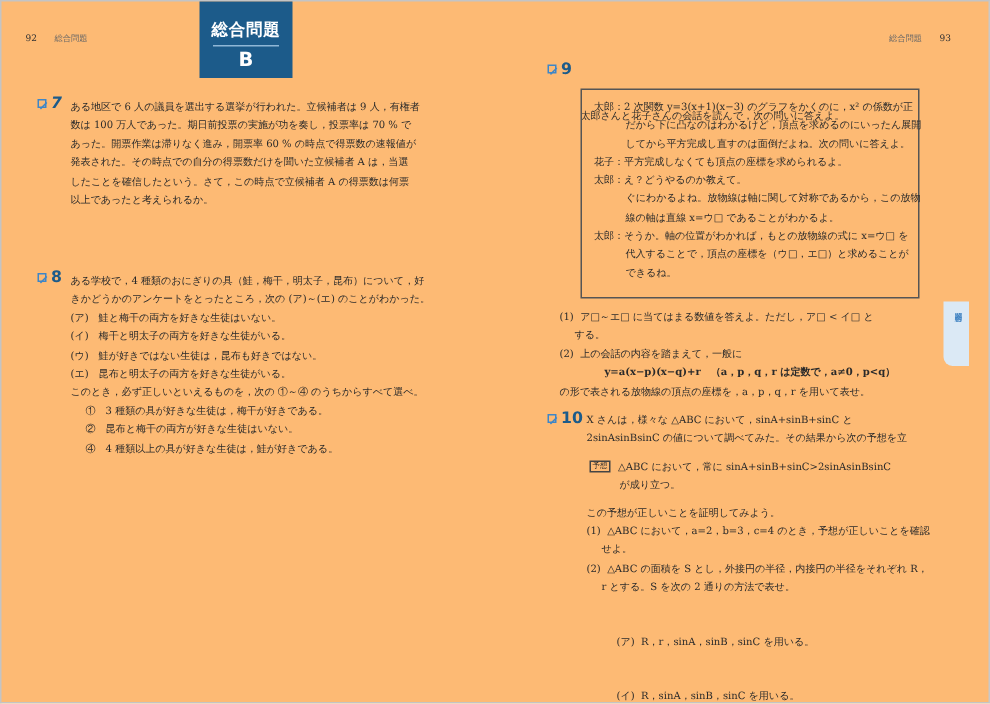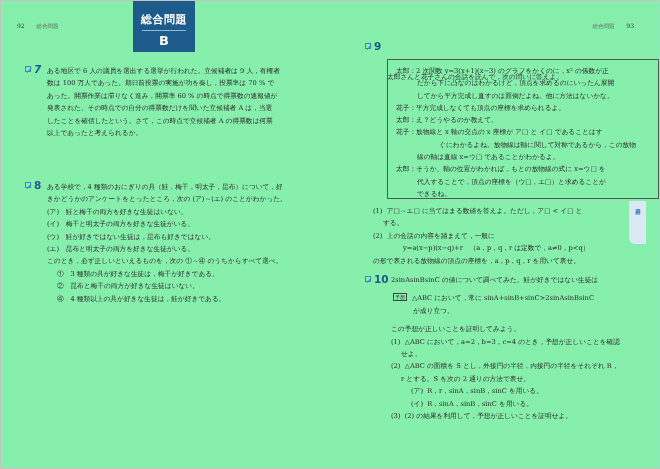--- a/index.html
+++ b/index.html
@@ -1,18 +1,18 @@
 <!DOCTYPE html>
 <html><head>
 <meta charset="utf-8">
 <style>
   * { box-sizing: border-box; margin: 0; padding: 0; }
   html, body { width: 660px; height: 469px; overflow: hidden; background: #ffffff; }
   body { font-family: "DejaVu Serif", "Liberation Serif", serif; color: #2a2a2a; position: relative; }
-  .spread { position: absolute; left: 0; top: 0; width: 660px; height: 469px; border: 1px solid #c4c4c4; border-right-color: #c8c8c8; background: #86efac; }
+  .spread { position: absolute; left: 0; top: 0; width: 660px; height: 469px; border: 1px solid #c4c4c4; border-right-color: #c8c8c8; background: #fdba74; }
   .page { position: absolute; top: 0; height: 467px; }
   .page-left { left: 0; width: 330px; }
   .page-right { left: 330px; width: 329px; }
 
   .running { position: absolute; top: 21px; font-size: 5.5px; color: #666; font-family: "DejaVu Sans", sans-serif; }
   .running .num { font-family: "DejaVu Serif", serif; font-size: 6px; color: #333; }
   .run-left { left: 16px; }
   .run-left .num { margin-right: 10px; }
   .run-right { right: 26px; }
   .run-right .num { margin-left: 10px; }
@@ -24,23 +24,23 @@
 
   .prob { position: absolute; font-size: 6.7px; line-height: 12.4px; }
   .prob-head { position: absolute; left: 0; top: 0; display: flex; align-items: center; }
   .chk { width: 6px; height: 6px; border: 0.8px solid #3e86c7; position: relative; margin-right: 3px; }
   .chk::after { content: ""; position: absolute; left: 0; top: 2.5px; width: 6px; height: 0.8px; background: #3e86c7; transform: rotate(-45deg); }
   .pnum { color: #1c5b8a; font-family: "DejaVu Sans", sans-serif; font-weight: bold; font-size: 10.5px; font-style: italic; }
   .pnum.up { font-style: normal; }
   .body { position: absolute; }
   .line { white-space: nowrap; }
   .ind1 { padding-left: 10px; }
-  .ind2 { padding-left: 20px; }
+  .ind2 { padding-left: 20px; margin-top: 24px; }
 
-  .dialog { position: absolute; left: 386px; top: 58px; width: 272px; height: 140px; border: 0.8px solid #555; padding: 5px 0 0 8px; font-size: 6.7px; line-height: 12.3px; }
+  .dialog { position: absolute; left: 386px; top: 58px; width: 226px; height: 140px; border: 0.8px solid #555; padding: 5px 0 0 8px; font-size: 6.7px; line-height: 12.3px; }
 
   .side-tab { position: absolute; left: 628px; top: 200px; width: 17px; height: 43px; background: #dbe9f5; border-radius: 0 0 0 6px; }
   .side-tab span { position: absolute; left: 5px; top: 4px; width: 7px; font-size: 5px; line-height: 6px; color: #3a7fc0; font-family: "DejaVu Sans", sans-serif; writing-mode: vertical-rl; }
 
   .yoso { display: inline-block; border: 0.7px solid #444; font-size: 5px; line-height: 6px; padding: 0 1px; margin-right: 5px; vertical-align: 1px; }
 </style>
 </head>
 <body>
 
 <div class="spread">
@@ -105,46 +105,46 @@
       <span class="pnum up">9</span>
     </div>
     <div class="body" style="left:22px; top:1px;margin-top:30px;">
       <div class="line">太郎さんと花子さんの会話を読んで，次の問いに答えよ。</div>
     </div>
   </div>
 
   <div class="dialog">
     <div class="line"><span>太郎：</span><span>2 次関数 y=3(x+1)(x−3) のグラフをかくのに，x² の係数が正</span></div>
     <div class="line" style="padding-left:21px;">だから下に凸なのはわかるけど，頂点を求めるのにいったん展開</div>
-    <div class="line" style="padding-left:21px;">してから平方完成し直すのは面倒だよね。他に方法はないかな。</div>
+    <div class="line" style="padding-left:21px;">してから平方完成し直すのは面倒だよね。次の問いに答えよ。</div>
     <div class="line"><span>花子：</span><span>平方完成しなくても頂点の座標を求められるよ。</span></div>
     <div class="line"><span>太郎：</span><span>え？どうやるのか教えて。</span></div>
-    <div class="line"><span>花子：</span><span>放物線と x 軸の交点の x 座標が ア□ と イ□ であることはす</span></div>
     <div class="line" style="padding-left:21px;text-align:center;">ぐにわかるよね。放物線は軸に関して対称であるから，この放物</div>
     <div class="line" style="padding-left:21px;">線の軸は直線 x=ウ□ であることがわかるよ。</div>
     <div class="line"><span>太郎：</span><span>そうか。軸の位置がわかれば，もとの放物線の式に x=ウ□ を</span></div>
     <div class="line" style="padding-left:21px;">代入することで，頂点の座標を（ウ□，エ□）と求めることが</div>
     <div class="line" style="padding-left:21px;">できるね。</div>
   </div>
 
   <div class="prob" style="left:372px; top:204px; width:260px;">
     <div class="line"><span>(1)</span>&nbsp;&nbsp;<span>ア□～エ□ に当てはまる数値を答えよ。ただし，ア□ &lt; イ□ と</span></div>
     <div class="line ind1">する。</div>
     <div class="line"><span>(2)</span>&nbsp;&nbsp;<span>上の会話の内容を踏まえて，一般に</span></div>
-    <div class="line" style="padding-left:30px;">y=a(x−p)(x−q)+r　（a，p，q，r は定数で，a≠0，p&lt;q）</div>
+    <div class="line" style="padding-left:30px;font-weight:bold;">y=a(x−p)(x−q)+r　（a，p，q，r は定数で，a≠0，p&lt;q）</div>
     <div class="line">の形で表される放物線の頂点の座標を，a，p，q，r を用いて表せ。</div>
   </div>
 
   <div class="prob" style="left:364px; top:272px; width:270px;">
     <div class="prob-head">
       <span class="chk"></span>
       <span class="pnum up">10</span>
     </div>
     <div class="body" style="left:26px; top:1px;">
-      <div class="line">2sinAsinBsinC の値について調べてみた。鮭が好きではない生徒は</div>
+      <div class="line">X さんは，様々な △ABC において，sinA+sinB+sinC と</div>
+      <div class="line">2sinAsinBsinC の値について調べてみた。その結果から次の予想を立</div>
       <div class="line" style="margin-top:6px; padding-left:2px;"><span class="yoso">予想</span><span>△ABC において，常に sinA+sinB+sinC&gt;2sinAsinBsinC</span></div>
       <div class="line" style="padding-left:22px;">が成り立つ。</div>
       <div class="line" style="margin-top:6px;">この予想が正しいことを証明してみよう。</div>
       <div class="line"><span>(1)</span>&nbsp;&nbsp;<span>△ABC において，a=2，b=3，c=4 のとき，予想が正しいことを確認</span></div>
       <div class="line ind1">せよ。</div>
       <div class="line"><span>(2)</span>&nbsp;&nbsp;<span>△ABC の面積を S とし，外接円の半径，内接円の半径をそれぞれ R，</span></div>
       <div class="line ind1">r とする。S を次の 2 通りの方法で表せ。</div>
       <div class="line ind2"><span>(ア)</span>&nbsp;&nbsp;<span>R，r，sinA，sinB，sinC を用いる。</span></div>
       <div class="line ind2"><span>(イ)</span>&nbsp;&nbsp;<span>R，sinA，sinB，sinC を用いる。</span></div>
       <div class="line"><span>(3)</span>&nbsp;&nbsp;<span>(2) の結果を利用して，予想が正しいことを証明せよ。</span></div>

